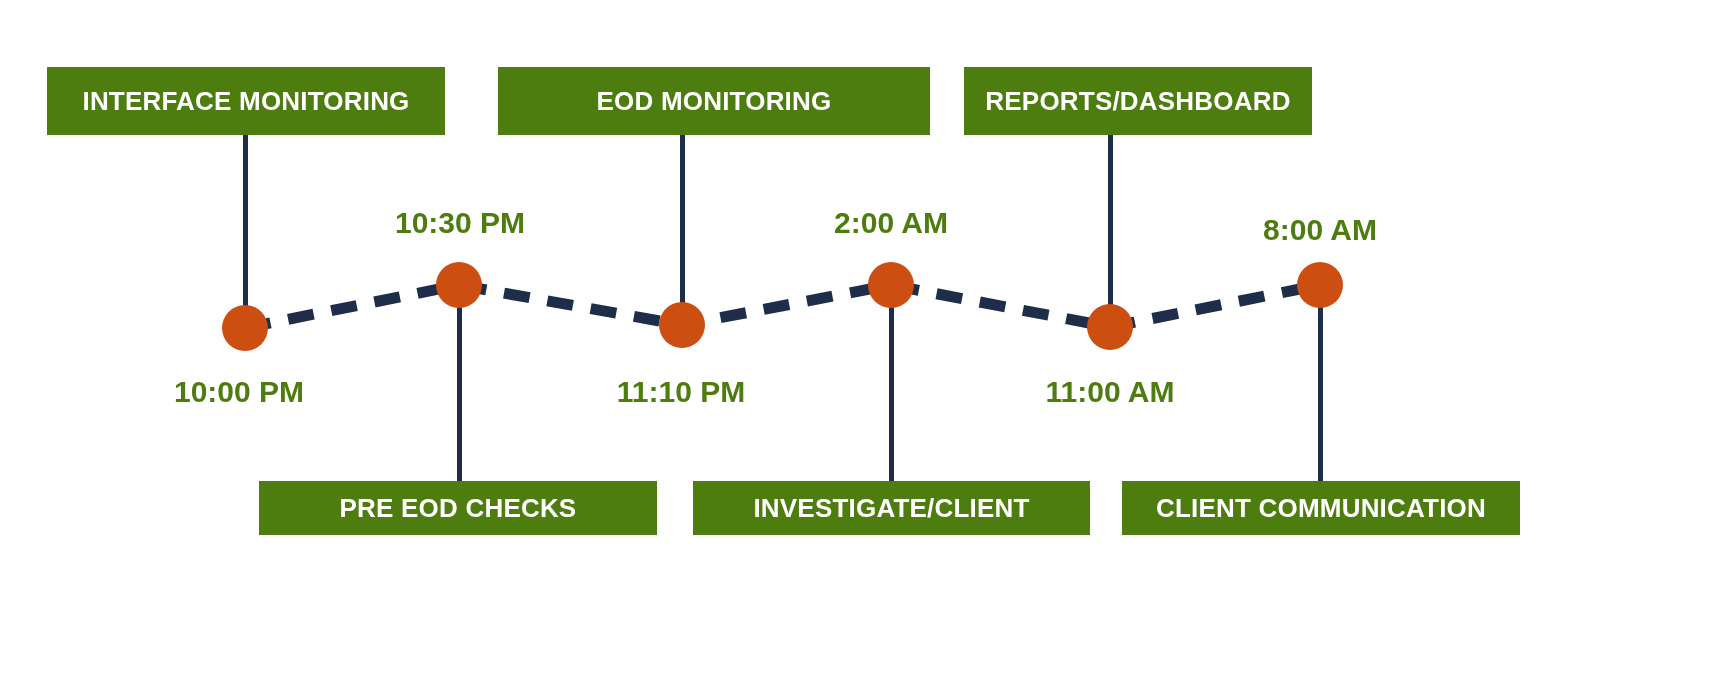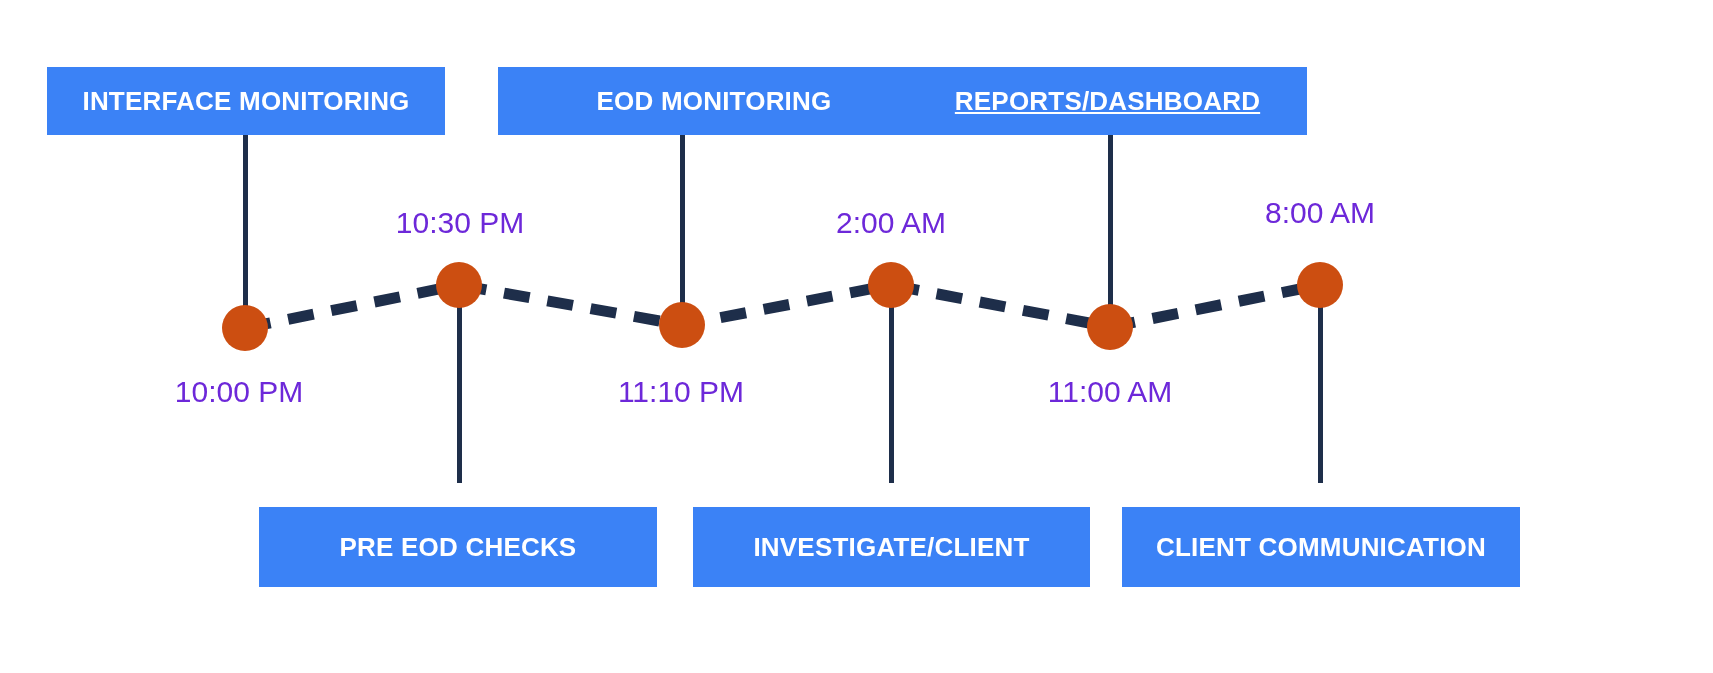--- a/index.html
+++ b/index.html
@@ -19,52 +19,52 @@
     height: 673px;
     background: #ffffff;
   }
 
   
   .phase-box {
     position: absolute;
     display: flex;
     align-items: center;
     justify-content: center;
-    background: #3b82f6;
+    background: #4d7c0f;
     color: #ffffff;
     font-weight: bold;
     font-size: 26px;
     letter-spacing: 0.2px;
     text-align: center;
     box-sizing: border-box;
     padding: 0 12px;
     white-space: nowrap;
   }
   .phase-box.top    { top: 67px;  height: 68px; }
-  .phase-box.bottom { top: 507px; height: 80px; }
+  .phase-box.bottom { top: 481px; height: 54px; }
 
   .box-top-1    { left: 47px;   width: 398px; }
   .box-top-2    { left: 498px;  width: 432px; }
-  .box-top-3    { left: 908px;  width: 399px; text-decoration: underline; }
+  .box-top-3    { left: 964px;  width: 348px; }
   .box-bottom-1 { left: 259px;  width: 398px; }
   .box-bottom-2 { left: 693px;  width: 397px; }
   .box-bottom-3 { left: 1122px; width: 398px; }
 
   
   .connector {
     position: absolute;
     width: 5px;
     background: #1e2e4a;
   }
 
   
   .time-label {
     position: absolute;
-    color: #6d28d9;
-    font-weight: normal;
+    color: #4d7c0f;
+    font-weight: bold;
     font-size: 30px;
     white-space: nowrap;
     transform: translateX(-50%);
   }
 
   
   .dot {
     position: absolute;
     width: 46px;
     height: 46px;
@@ -114,15 +114,15 @@
   <div class="dot" style="left:891px; top:285px;"></div>
   <div class="dot" style="left:1110px; top:327px;"></div>
   <div class="dot" style="left:1320px; top:285px;"></div>
 
   <div class="time-label" style="left:239px; top:375px;">10:00 PM</div>
   <div class="time-label" style="left:681px; top:375px;">11:10 PM</div>
   <div class="time-label" style="left:1110px; top:375px;">11:00 AM</div>
 
   <div class="time-label" style="left:460px; top:206px;">10:30 PM</div>
   <div class="time-label" style="left:891px; top:206px;">2:00 AM</div>
-  <div class="time-label" style="left:1320px; top:196px;">8:00 AM</div>
+  <div class="time-label" style="left:1320px; top:213px;">8:00 AM</div>
 
 </div>
 
 </body></html>

